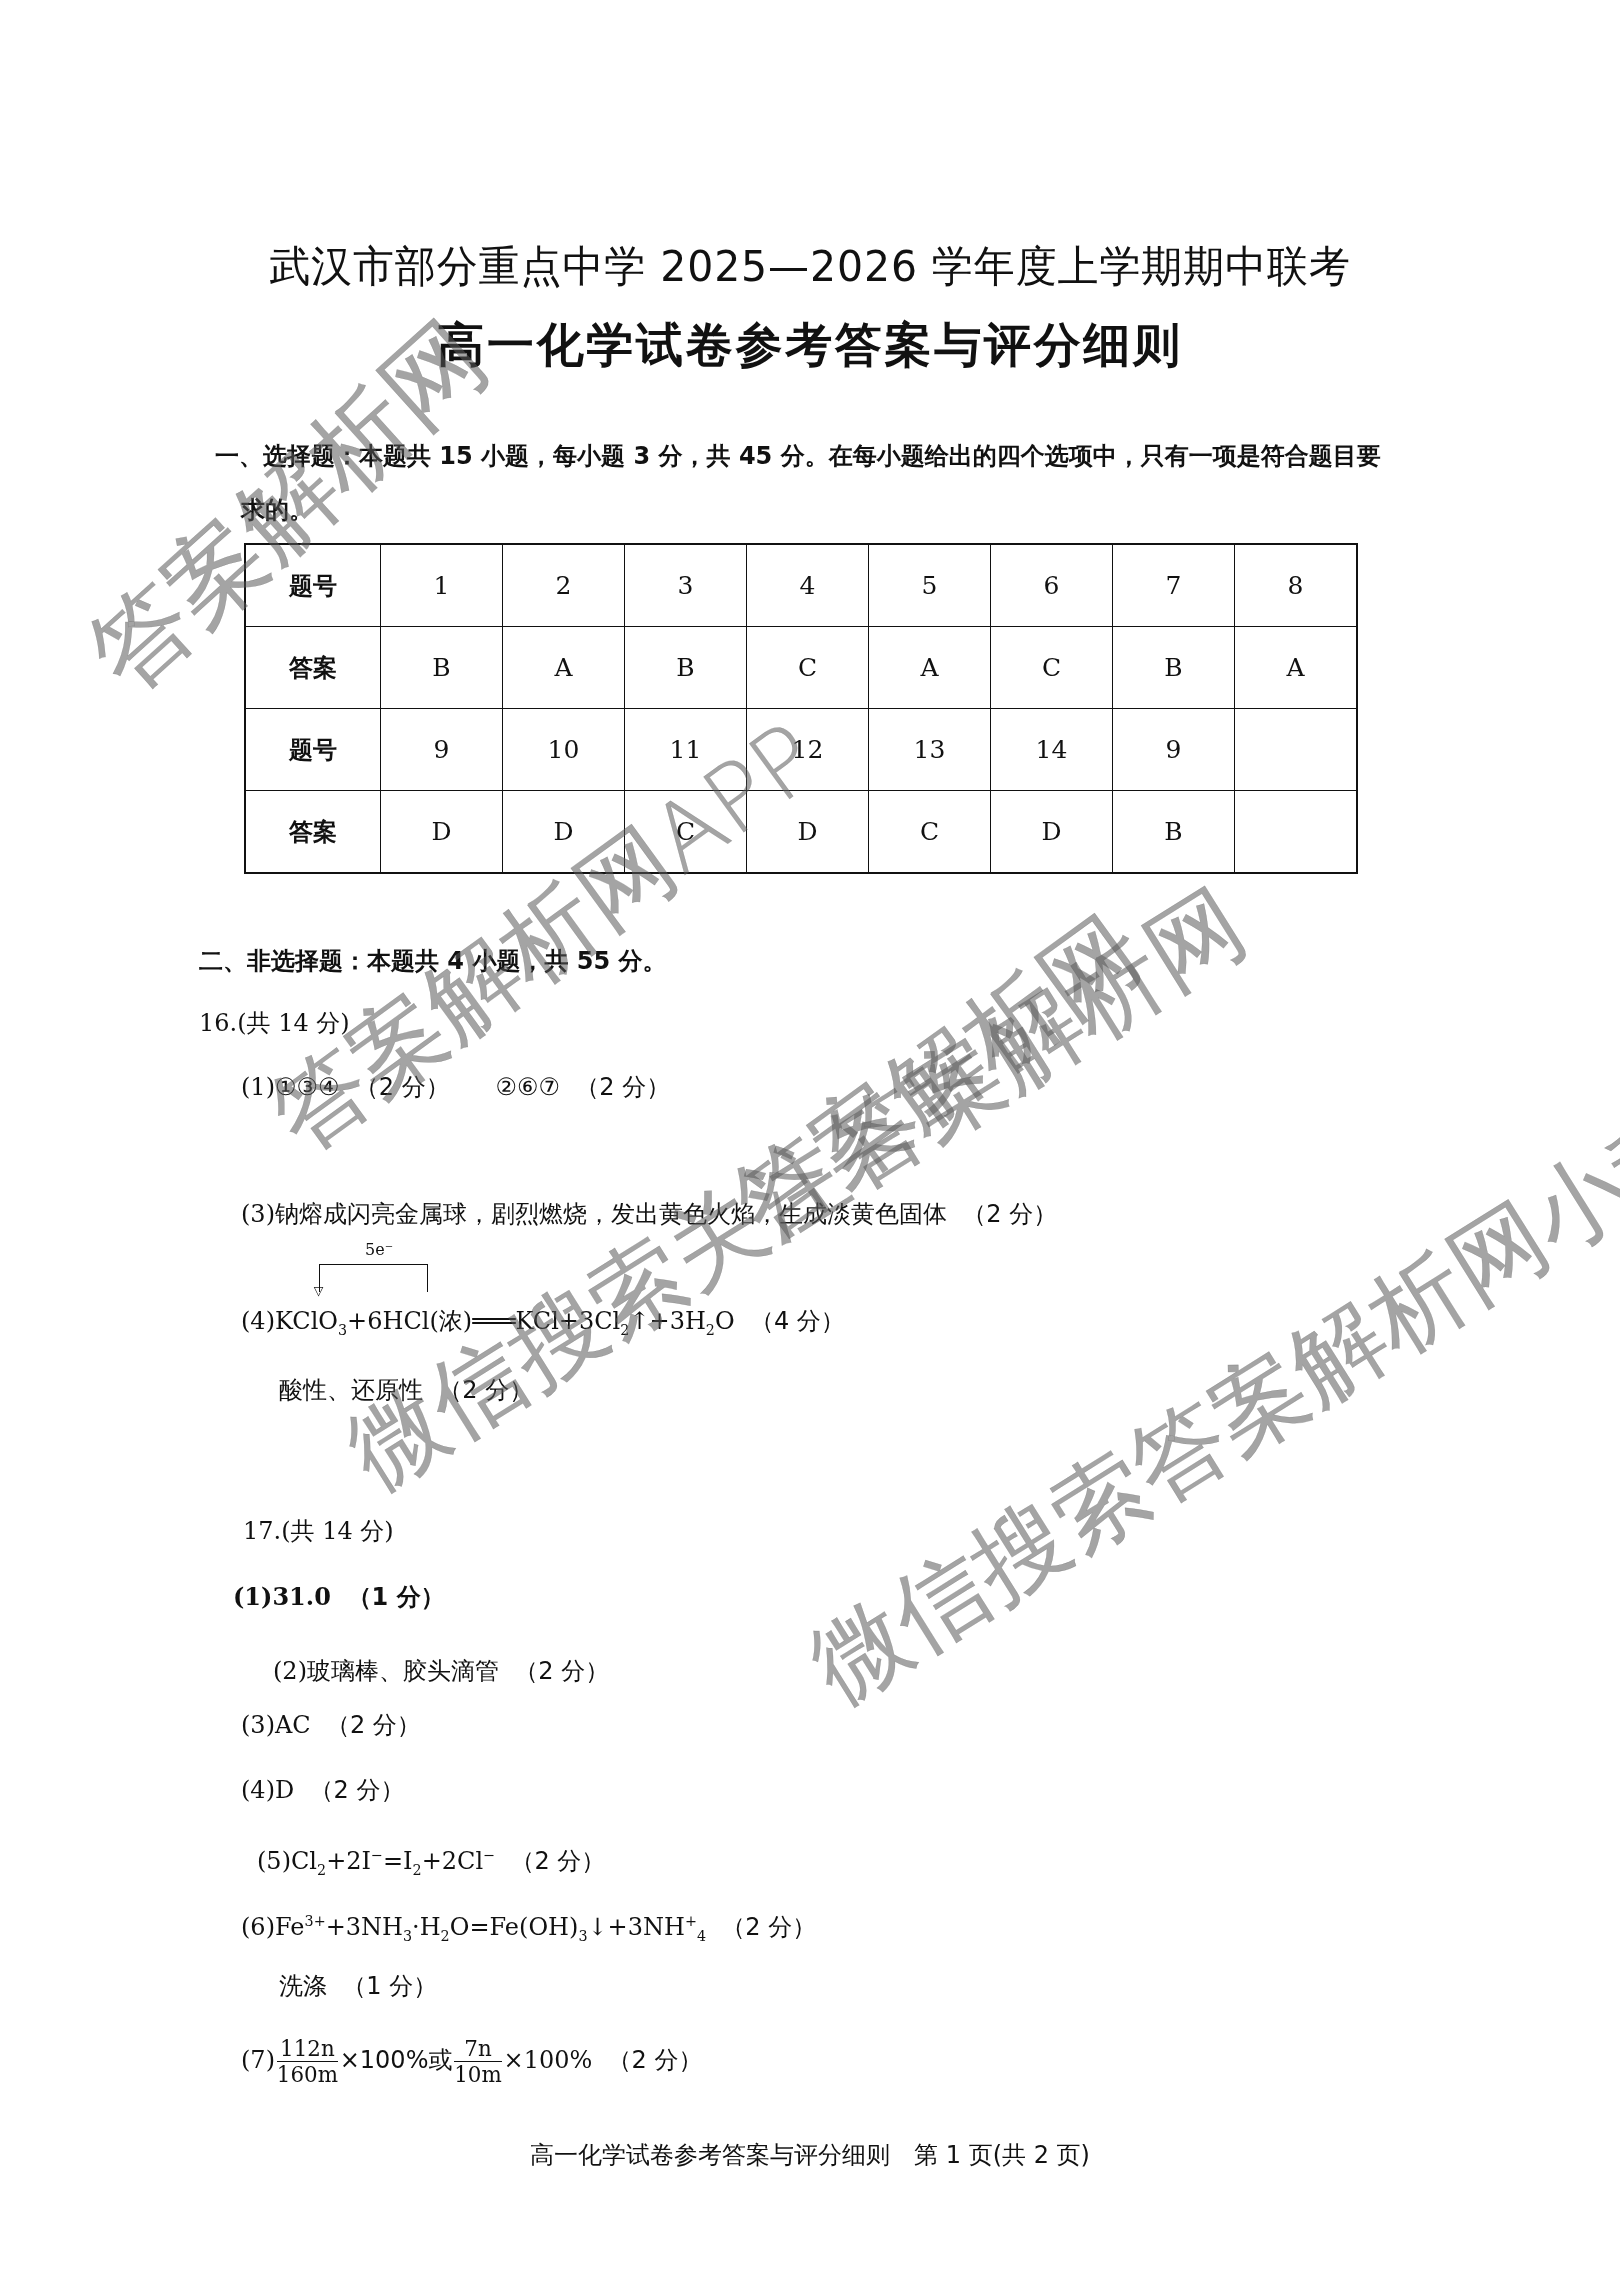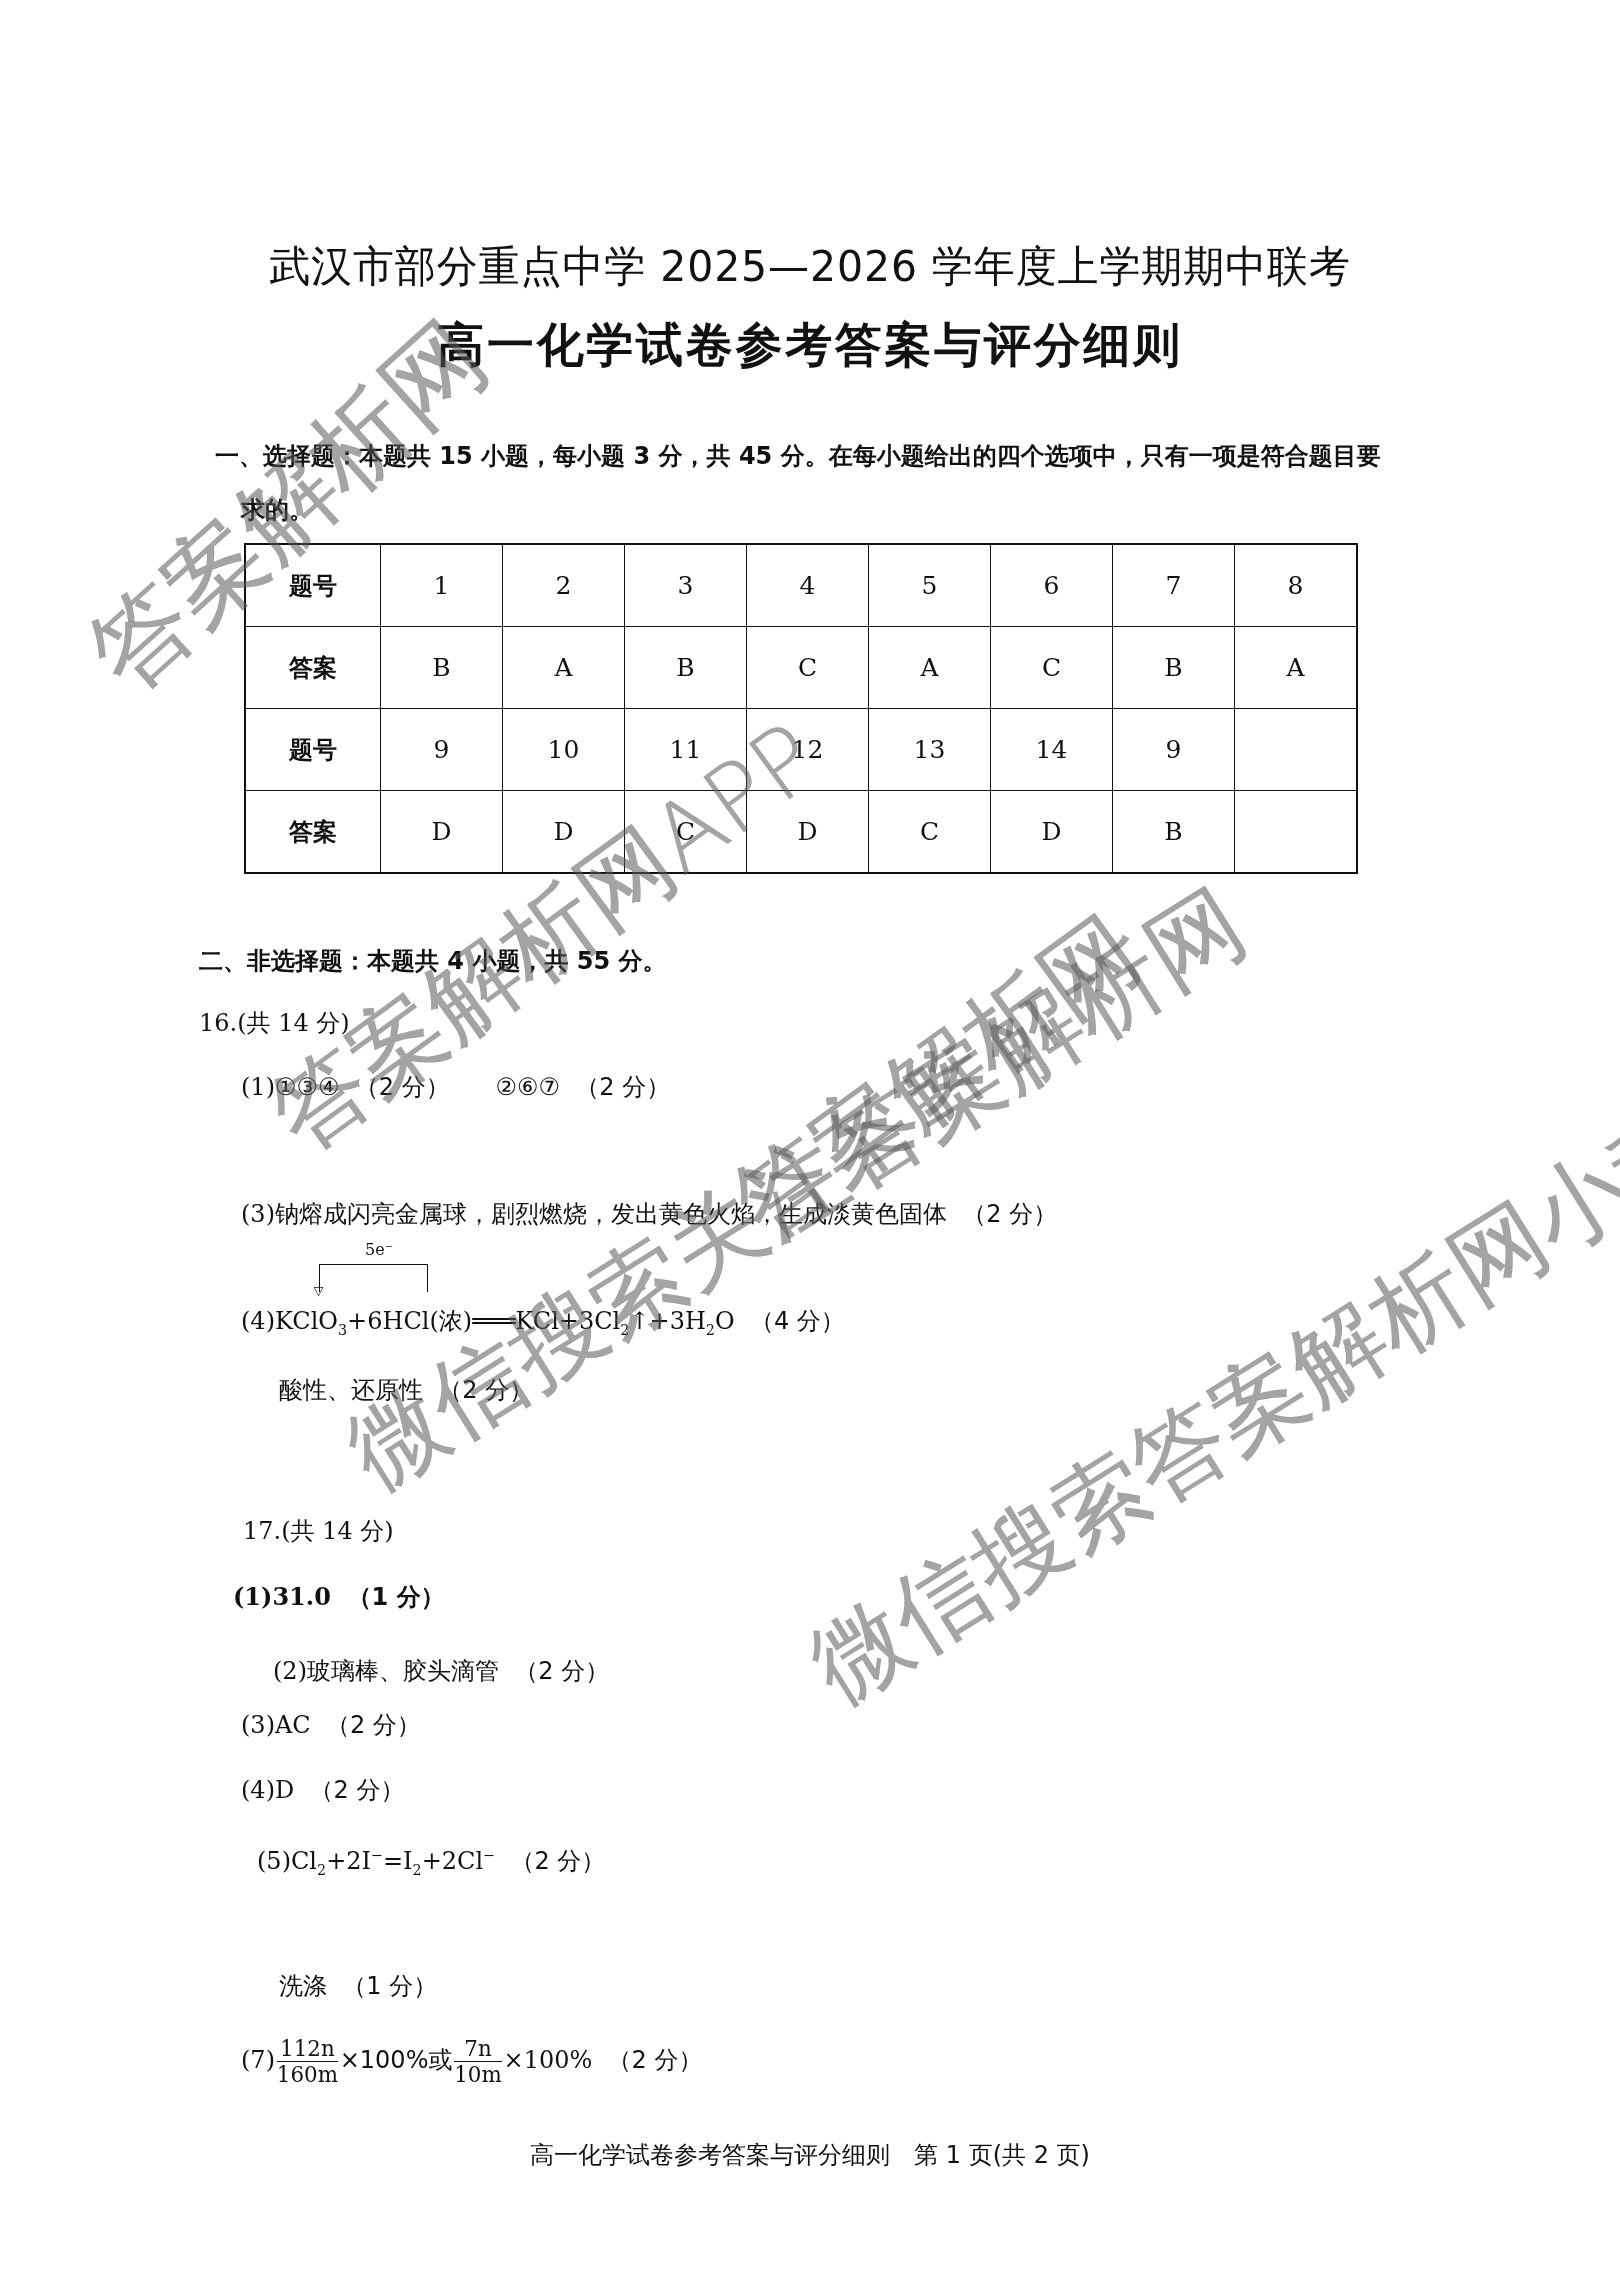--- a/index.html
+++ b/index.html
@@ -173,20 +173,23 @@
     <span>(3)</span><span>AC</span>&nbsp;&nbsp;<span class="cn">（2 分）</span>
   </div>
   <div class="line" style="left:241px; top:1772px;">
     <span>(4)</span><span>D</span>&nbsp;&nbsp;<span class="cn">（2 分）</span>
   </div>
 
   <div class="line" style="left:257px; top:1837px;">
     <span>(5)</span><span>Cl</span><sub>2</sub><span>+2I</span><sup>−</sup><span>=I</span><sub>2</sub><span>+2Cl</span><sup>−</sup>&nbsp;&nbsp;<span class="cn">（2 分）</span>
   </div>
 
+  <div class="line" style="left:241px; top:1903px;">
+    <span>(6)</span><span>Fe</span><sup>3+</sup><span>+3NH</span><sub>3</sub><span>·H</span><sub>2</sub><span>O=Fe(OH)</span><sub>3</sub><span>↓+3NH</span><sup>+</sup><sub>4</sub>&nbsp;&nbsp;<span class="cn">（2 分）</span>
+  </div>
 
   <div class="line" style="left:279px; top:1968px;">
     <span class="cn">洗涤</span>&nbsp;&nbsp;<span class="cn">（1 分）</span>
   </div>
 
   <div class="line" style="left:241px; top:2034px; line-height:53px;">
     <span>(7)</span><span class="frac"><span class="num">112n</span><span class="den">160m</span></span><span class="cn">×100%或</span><span class="frac"><span class="num">7n</span><span class="den">10m</span></span><span>×100%</span>&nbsp;&nbsp;<span class="cn">（2 分）</span>
   </div>
 
   <div class="footer">高一化学试卷参考答案与评分细则　第 1 页(共 2 页)</div>

